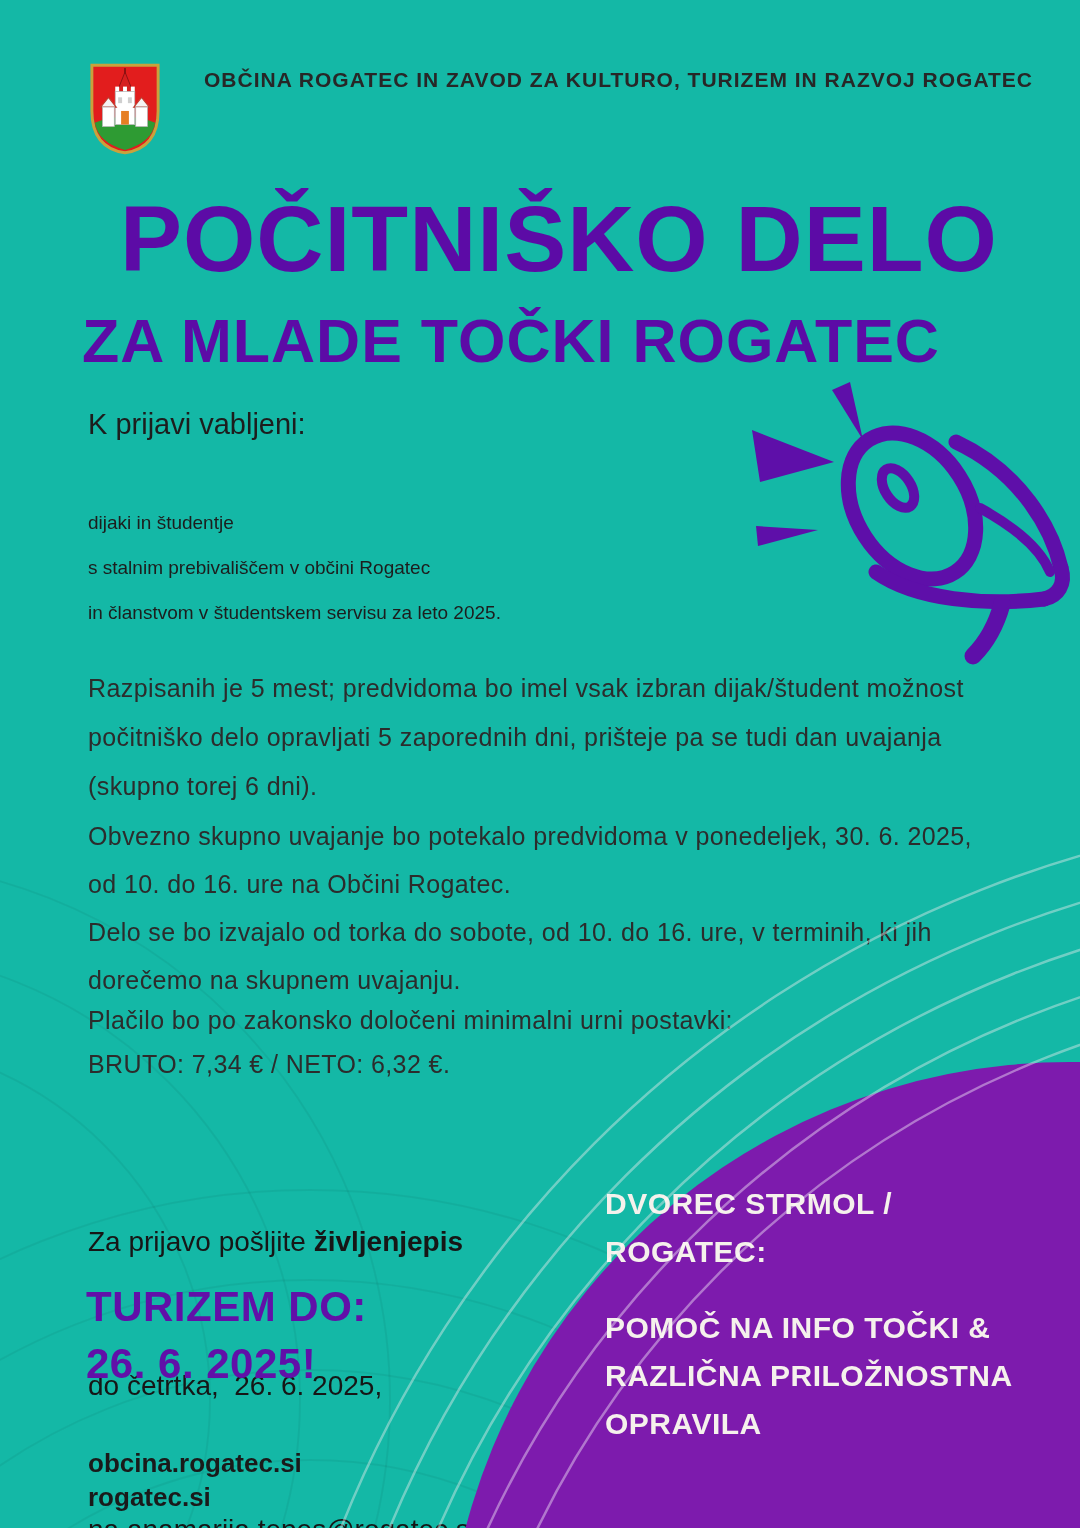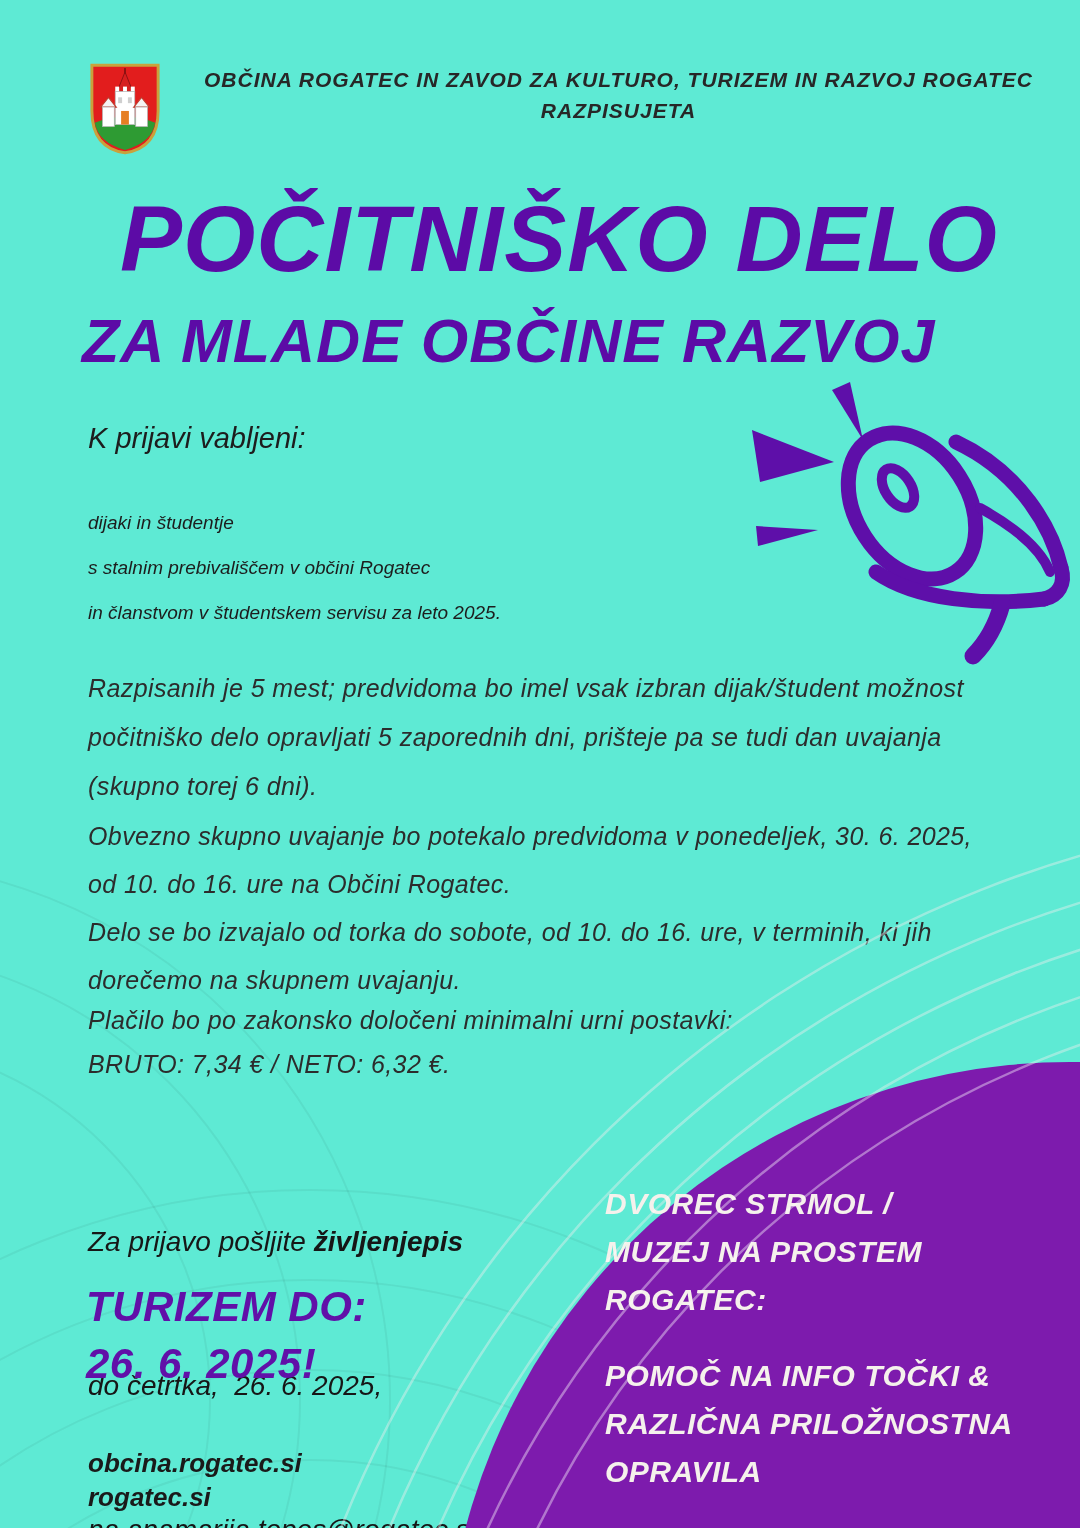--- a/index.html
+++ b/index.html
@@ -2,25 +2,24 @@
 <html><head>
 <meta charset="utf-8">
 <style>
   * { box-sizing: border-box; }
   body { margin: 0; background: #666; }
   .poster {
     position: relative;
     width: 1080px;
     height: 1528px;
     margin: 0 auto;
-    background: #5eead4;
+    background: #14b8a6;
     overflow: hidden;
     font-family: "Liberation Sans", "DejaVu Sans", sans-serif;
     color: #222;
-    font-style: italic;
   }
   .arcs { position: absolute; inset: 0; width: 1080px; height: 1528px; pointer-events: none; }
 
   .logo { position: absolute; left: 88px; top: 62px; width: 74px; height: 94px; }
 
   .header-text {
     position: absolute; left: 185px; right: 28px; top: 64px;
     text-align: center;
     font-size: 21px; font-weight: 700; letter-spacing: 1px;
     line-height: 31px; color: #272727;
@@ -30,21 +29,21 @@
     position: absolute; left: 82px; top: 186px; width: 980px;
     font-size: 93px; font-weight: 800; letter-spacing: 1px;
     color: #5c0ba6; white-space: nowrap; margin-left: 38px;
   }
   .subtitle {
     position: absolute; left: 82px; top: 306px; width: 980px;
     font-size: 61px; font-weight: 800; letter-spacing: 1px;
     color: #5c0ba6; white-space: nowrap;
   }
 
-  .invite-intro { position: absolute; left: 88px; top: 422px; font-size: 29px; color: #1d1d1d; }
+  .invite-intro { position: absolute; left: 88px; top: 408px; font-size: 29px; color: #1d1d1d; }
   .invite-lines { position: absolute; left: 88px; top: 500px; font-size: 19px; line-height: 45px; color: #1d1d1d; }
 
   .megaphone { position: absolute; left: 744px; top: 378px; width: 334px; height: 288px; }
 
   .para { position: absolute; left: 88px; font-size: 25px; line-height: 49px; letter-spacing: .4px; color: #2c2c2c; font-weight: 500; }
   .p1 { top: 664px; }
   .p2 { top: 812px; line-height: 48px; }
   .p3 { top: 998px; line-height: 44px; }
 
   .apply { position: absolute; left: 88px; top: 1122px; font-size: 28px; line-height: 48px; color: #161616; white-space: pre-wrap; }
@@ -109,25 +108,24 @@
     <rect x="15" y="46" width="12" height="20" fill="#ffffff" stroke="#b9b9b9" stroke-width="0.8"></rect>
     <polygon points="47,46 63,46 55,36" fill="#f4f4f4" stroke="#c0392b" stroke-width="1.2"></polygon>
     <rect x="49" y="46" width="12" height="20" fill="#ffffff" stroke="#b9b9b9" stroke-width="0.8"></rect>
     <rect x="34" y="50" width="8" height="14" fill="#e67e22"></rect>
     <rect x="31" y="36" width="4" height="6" fill="#cfcfcf"></rect>
     <rect x="41" y="36" width="4" height="6" fill="#cfcfcf"></rect>
   </svg>
 
   <div class="header-text">
     <div>OBČINA ROGATEC IN ZAVOD ZA KULTURO, TURIZEM IN RAZVOJ ROGATEC</div>
-    <div>RAZPISUJETA</div>
   </div>
 
   <div class="title">POČITNIŠKO DELO</div>
-  <div class="subtitle">ZA MLADE OBČINE RAZVOJ</div>
+  <div class="subtitle">ZA MLADE TOČKI ROGATEC</div>
 
   <div class="invite-intro">K prijavi vabljeni:</div>
   <div class="invite-lines">
     <div>dijaki in študentje</div>
     <div>s stalnim prebivališčem v občini Rogatec</div>
     <div>in članstvom v študentskem servisu za leto 2025.</div>
   </div>
 
   <svg class="megaphone" viewBox="0 0 334 288">
     <g fill="#5e0fa9">
@@ -176,21 +174,20 @@
   </div>
 
   <div class="websites">
     <div>obcina.rogatec.si</div>
     <div>rogatec.si</div>
   </div>
 
   <div class="purple-circle">
     <div class="circle-text">
       <div>DVOREC STRMOL /</div>
-      <div>MUZEJ NA PROSTEM</div>
       <div>ROGATEC:</div>
       <div class="circle-block2">
         <div>POMOČ NA INFO TOČKI &amp;</div>
         <div>RAZLIČNA PRILOŽNOSTNA</div>
         <div>OPRAVILA</div>
       </div>
     </div>
   </div>
 
   <svg class="arcs white-arcs" viewBox="0 0 1080 1528">

